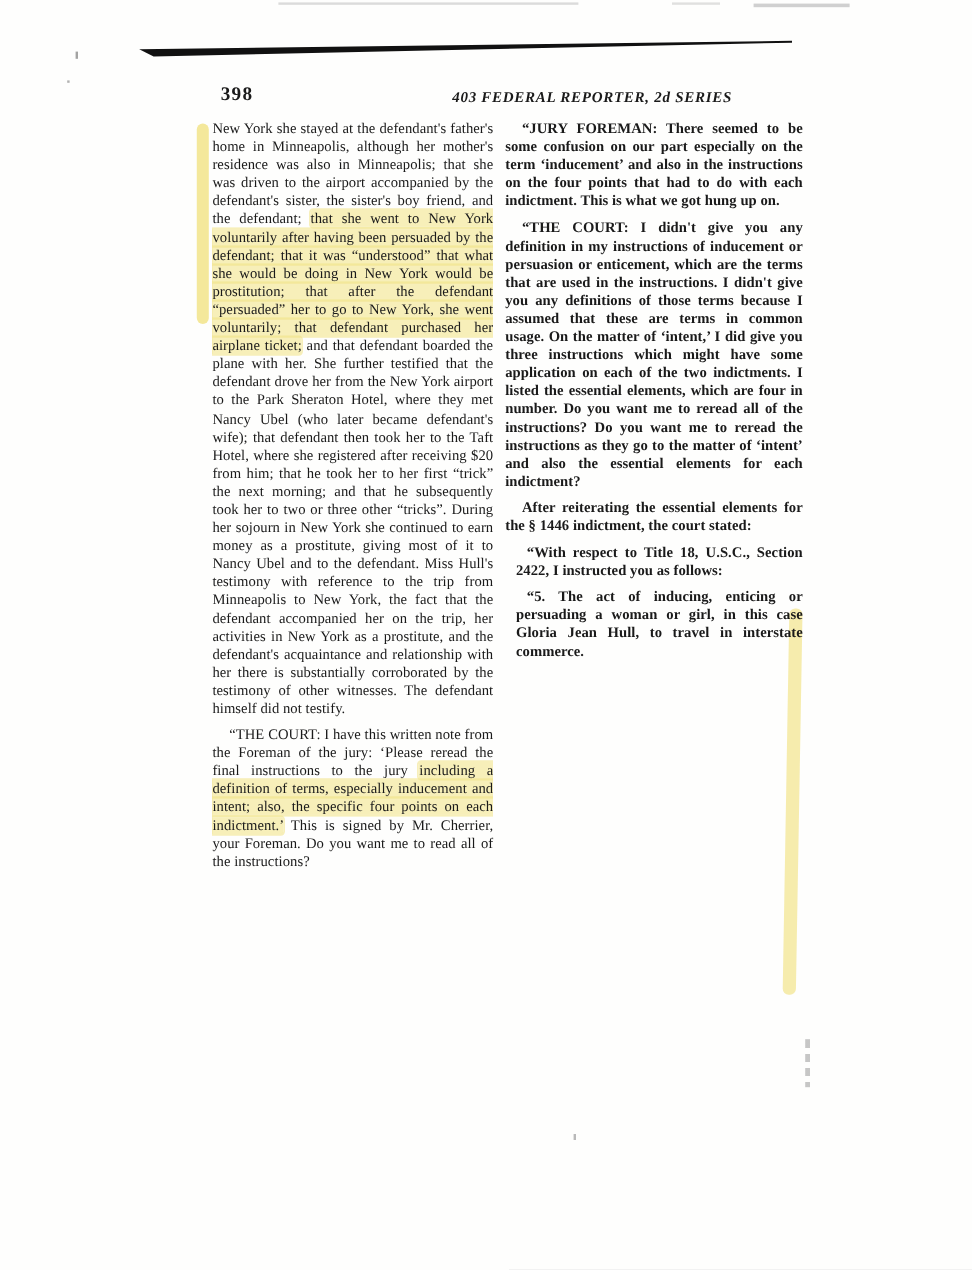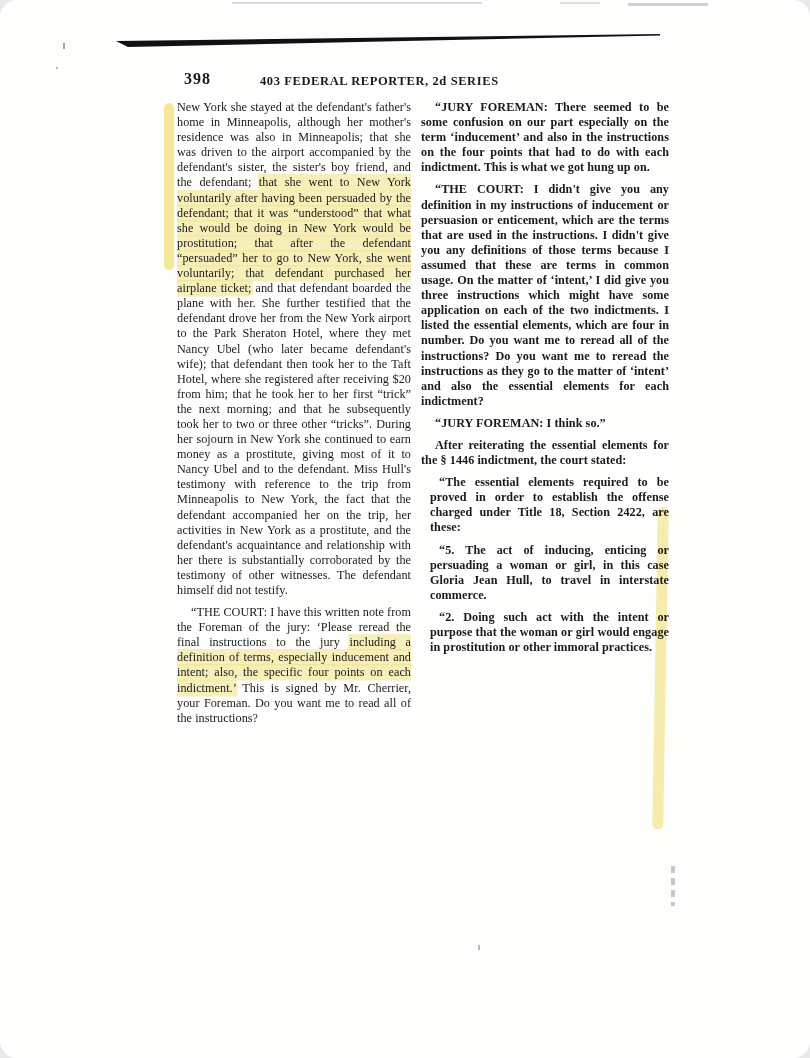--- a/index.html
+++ b/index.html
@@ -1,26 +1,26 @@
 <!DOCTYPE html>
 <html style="--hl-ink: rgba(241,226,130,0.55);"><head>
 <meta charset="utf-8">
 <style>
   html,body{margin:0;padding:0;background:#e9e9e9;}
   .page{
     position:relative;width:810px;height:1058px;background:#fefefd;
     font-family:"Liberation Serif","DejaVu Serif",serif;color:#1a1a1a;
-    overflow:hidden;margin:0 auto;border-radius:17px;
+    overflow:hidden;margin:0 auto;
   }
   .top-rule{position:absolute;left:0;top:0;width:810px;height:60px;pointer-events:none;}
   .streak{position:absolute;background:#9a9a9a;}
   .speck{position:absolute;background:#666;}
   .pageno{position:absolute;left:184px;top:70px;font-size:16px;font-weight:bold;letter-spacing:1px;}
-  .runhead{position:absolute;left:260px;top:74px;width:350px;text-align:left;
-    font-size:12.5px;font-weight:bold;letter-spacing:0.6px;white-space:nowrap;}
+  .runhead{position:absolute;left:260px;top:74px;width:350px;text-align:right;
+    font-size:12.5px;font-weight:bold;letter-spacing:0.6px;white-space:nowrap;font-style:italic;}
   .cols{position:absolute;left:177px;top:100px;width:492px;display:flex;gap:10px;}
   .col{font-size:12.2px;line-height:15.1px;text-align:justify;letter-spacing:0.05px;}
   .col.left{width:234px;}
   .col.right{width:248px;font-weight:bold;}
   .para{margin:0 0 7px 0;}
   .para.flush{text-indent:0;}
   .para.indent{text-indent:14px;}
   .para.quote{margin-left:9px;text-indent:9px;}
   .hl{background:var(--hl-ink,rgba(241,226,130,0.55));border-radius:2px;
       box-shadow:0 0 0 1.5px var(--hl-ink,rgba(241,226,130,0.55));}
@@ -53,21 +53,19 @@
   <div class="runhead">403 FEDERAL REPORTER, 2d SERIES</div>
 
   <div class="cols">
     <div class="col left" id="col-left">
         <p class="para flush"><span>New York she stayed at the defendant's father's home in Minneapolis, although her mother's residence was also in Minneapolis; that she was driven to the airport accompanied by the defendant's sister, the sister's boy friend, and the defendant; </span><span class="hl">that she went to New York voluntarily after having been persuaded by the defendant; that it was “understood” that what she would be doing in New York would be prostitution; that after the defendant “persuaded” her to go to New York, she went voluntarily; that defendant purchased her airplane ticket;</span><span> and that defendant boarded the plane with her.  She further testified that the defendant drove her from the New York airport to the Park Sheraton Hotel, where they met Nancy Ubel (who later became defendant's wife); that defendant then took her to the Taft Hotel, where she registered after receiving $20 from him; that he took her to her first “trick” the next morning; and that he subsequently took her to two or three other “tricks”.  During her sojourn in New York she continued to earn money as a prostitute, giving most of it to Nancy Ubel and to the defendant.  Miss Hull's testimony with reference to the trip from Minneapolis to New York, the fact that the defendant accompanied her on the trip, her activities in New York as a prostitute, and the defendant's acquaintance and relationship with her there is substantially corroborated by the testimony of other witnesses.  The defendant himself did not testify.</span></p>
         <p class="para indent"><span>“THE COURT:  I have this written note from the Foreman of the jury: ‘Please reread the final instructions to the jury </span><span class="hl">including a definition of terms, especially inducement and intent; also, the specific four points on each indictment.’</span><span>  This is signed by Mr. Cherrier, your Foreman.  Do you want me to read all of the instructions?</span></p>
       </div>
     <div class="col right" id="col-right">
         <p class="para indent"><span>“JURY FOREMAN:  There seemed to be some confusion on our part especially on the term ‘inducement’ and also in the instructions on the four points that had to do with each indictment.  This is what we got hung up on.</span></p>
         <p class="para indent"><span>“THE COURT:  I didn't give you any definition in my instructions of inducement or persuasion or enticement, which are the terms that are used in the instructions.  I didn't give you any definitions of those terms because I assumed that these are terms in common usage.  On the matter of ‘intent,’ I did give you three instructions which might have some application on each of the two indictments. I listed the essential elements, which are four in number.  Do you want me to reread all of the instructions?  Do you want me to reread the instructions as they go to the matter of ‘intent’ and also the essential elements for each indictment?</span></p>
-        <p class="para indent"><span>“JURY FOREMAN:  I think so.”</span></p>
         <p class="para indent"><span>After reiterating the essential elements for the § 1446 indictment, the court stated:</span></p>
-        <p class="para quote"><span>“The essential elements required to be proved in order to establish the offense charged under Title 18, Section 2422, are these:</span></p>
+        <p class="para quote"><span>“With respect to Title 18, U.S.C., Section 2422, I instructed you as follows:</span></p>
         <p class="para quote"><span>“5.  The act of inducing, enticing or persuading a woman or girl, in this case Gloria Jean Hull, to travel in interstate commerce.</span></p>
-        <p class="para quote"><span>“2.  Doing such act with the intent or purpose that the woman or girl would engage in prostitution or other immoral practices.</span></p>
       </div>
   </div>
 
 </div>
 
 </body></html>

